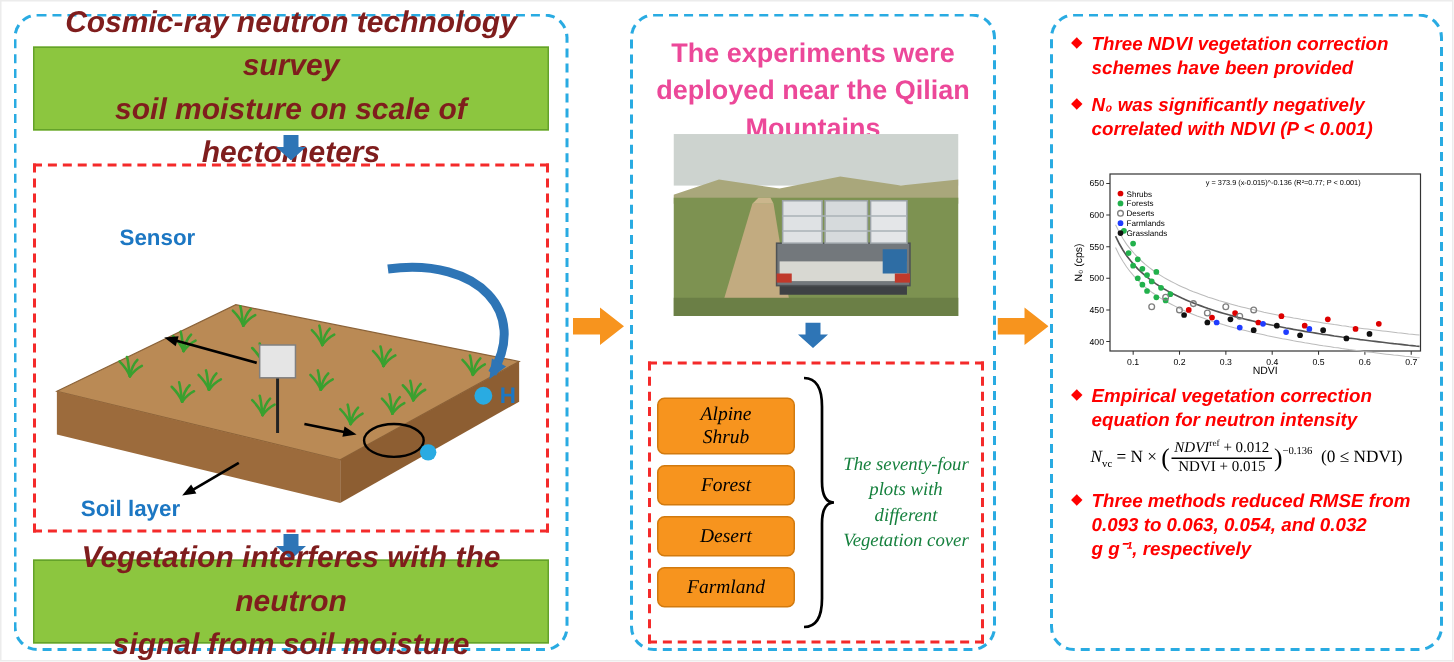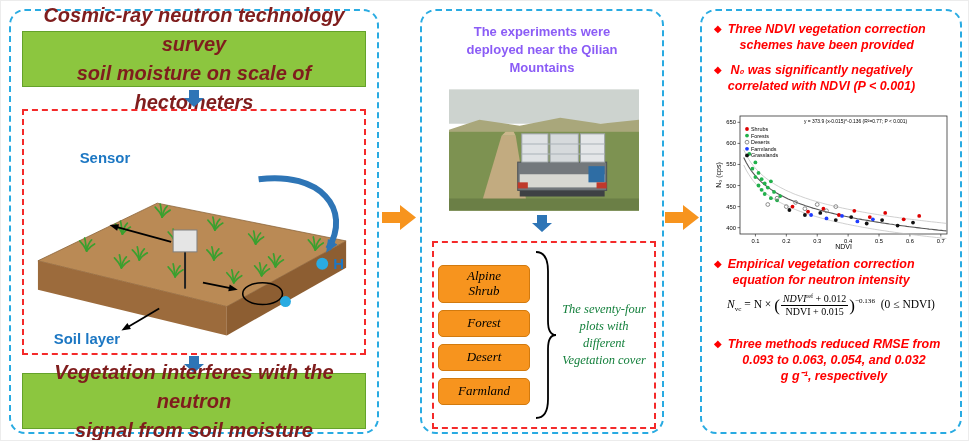--- a/index.html
+++ b/index.html
@@ -14,35 +14,35 @@
   
   .green-box{position:absolute;left:11px;width:344px;height:56px;background:#8CC63F;border:1px solid #64a22a;display:flex;align-items:center;justify-content:center;text-align:center;}
   .green-box .txt{color:#7f1d1d;font-weight:bold;font-style:italic;font-size:20px;line-height:1.45;}
   #green-top{top:20px;}
   #green-bottom{top:362px;}
   #soil-box{position:absolute;left:11px;top:98px;width:344px;height:246px;border:2px dashed #F42A2A;}
   .down-arrow{position:absolute;left:50%;transform:translateX(-50%);line-height:0;}
   .svg-blue-label{fill:#1C77C3;font-weight:bold;font-size:15px;font-family:"Liberation Sans",sans-serif;}
 
   
-  #mid-title{position:absolute;top:12px;left:6px;right:6px;text-align:center;color:#8b5cf6;font-weight:bold;font-size:13px;line-height:1.4;}
+  #mid-title{position:absolute;top:12px;left:6px;right:6px;text-align:center;color:#ec4899;font-weight:bold;font-size:18px;line-height:1.4;}
   #photo-wrap{position:absolute;top:78px;left:27px;width:190px;height:122px;line-height:0;}
   #veg-box{position:absolute;left:10px;top:230px;width:224px;height:188px;border:2px dashed #F42A2A;display:flex;align-items:center;padding:5px 4px;}
   .veg-col{display:flex;flex-direction:column;gap:7px;}
   .veg-item{background:#F7941E;border:1.5px solid #D27A0E;border-radius:5px;width:92px;display:flex;align-items:center;justify-content:center;text-align:center;font-family:"Liberation Serif",serif;font-style:italic;font-size:13px;color:#000;height:27px;line-height:1.15;}
   .veg-item.tall{height:38px;}
   .brace{margin:0 2px 0 4px;flex:0 0 auto;}
   .veg-caption{font-family:"Liberation Serif",serif;font-style:italic;font-size:12.5px;color:#15803d;text-align:center;width:88px;line-height:1.35;}
 
   
   .bullet{display:flex;gap:6px;margin-bottom:9px;}
   .diamond{color:#FF0000;font-size:10px;line-height:1.6;flex:0 0 auto;}
-  .btext{color:#FF0000;font-weight:bold;font-style:italic;font-size:12.5px;line-height:1.28;text-align:center;}
+  .btext{color:#FF0000;font-weight:bold;font-style:italic;font-size:12.5px;line-height:1.28;}
   .chart-wrap{width:238px;margin:1px auto 5px auto;line-height:0;}
-  .equation{font-family:"Liberation Serif",serif;font-size:11.5px;color:#000;text-align:center;margin:2px 0 19px 0;line-height:1;}
+  .equation{font-family:"Liberation Serif",serif;font-size:11.5px;color:#000;text-align:center;margin:2px 0 9px 0;line-height:1;}
   .equation i{font-style:italic;}
   .equation sup,.equation sub{font-size:62%;}
   .frac{display:inline-block;vertical-align:middle;text-align:center;margin:0 1px;}
   .frac .num{display:block;border-bottom:1px solid #000;padding:0 2px 1px 2px;font-size:10px;}
   .frac .den{display:block;padding:1px 2px 0 2px;font-size:10px;}
   .paren{font-size:17px;vertical-align:middle;}
 
   .orange-arrow{position:absolute;line-height:0;}
 </style>
 </head>

